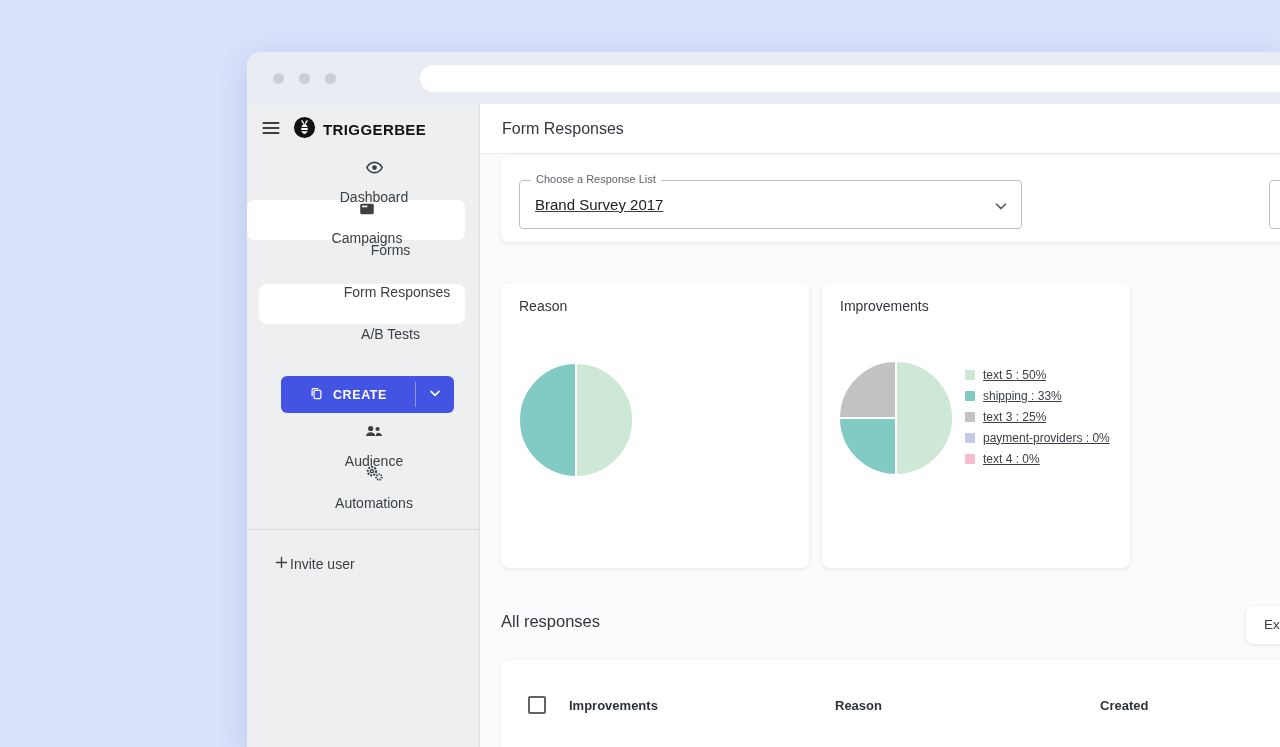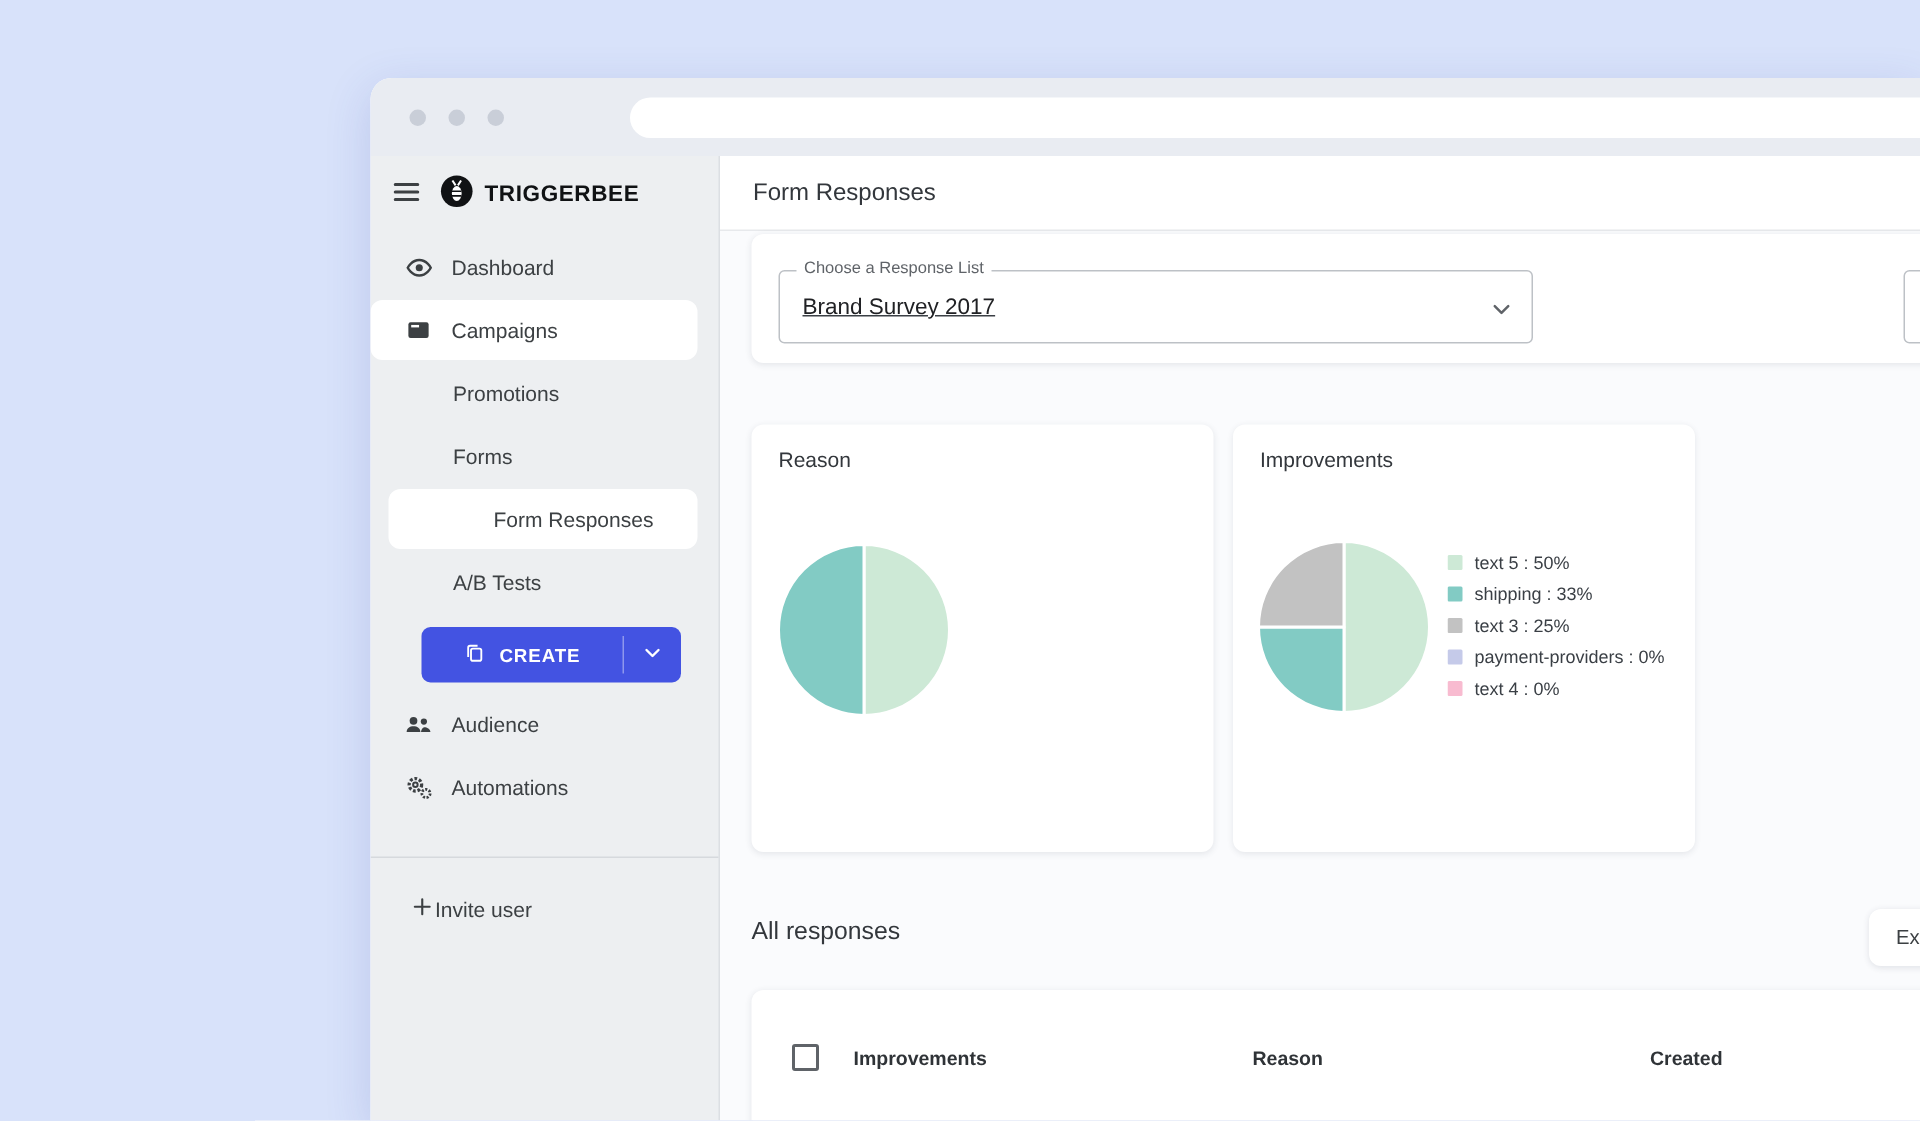--- a/index.html
+++ b/index.html
@@ -26,21 +26,21 @@
   
   .app { display:flex; height:calc(100% - 52px); }
   .sidebar {
     width:233px; flex:none; background:#edeff1; border-right:1px solid #dcdfe3;
     position:relative; font-size:14px; color:#3c4043;
   }
   .side-head { height:50px; display:flex; align-items:center; padding:0 14px; gap:12px; }
   .brand { display:flex; align-items:center; gap:7px; }
   .brand-text { font-weight:800; font-size:15px; letter-spacing:.4px; color:#101214; }
   .nav { padding-top:4px; }
-  .srow { height:40px; display:flex; align-items:center; gap:12px; padding-left:22px; margin-bottom:2px; cursor:pointer; }
+  .srow { height:40px; display:flex; align-items:center; gap:12px; padding-left:22px; margin-bottom:2px; cursor:pointer;flex-direction:column; }
   .srow .sicon { width:20px; display:flex; justify-content:center; }
   .srow.sel { background:#fff; border-radius:8px; margin-right:14px; }
   .srow.sub { padding-left:55px; }
   .srow.sub2 { margin-left:12px; margin-right:14px; padding-left:70px; background:#fff; border-radius:8px; }
   .create-btn {
     margin:10px 0 8px 34px; width:173px; height:37px; border-radius:6px;
     background:#4353e2; display:flex; overflow:hidden; cursor:pointer;
   }
   .create-main { flex:1; display:flex; align-items:center; justify-content:center; gap:9px;
     color:#fff; font-size:12.5px; font-weight:700; letter-spacing:.6px; }
@@ -69,21 +69,21 @@
   .mui-value { line-height:47px; padding-left:15px; font-size:15px; color:#202124; }
   .mui-chevron { position:absolute; right:11px; top:16px; }
   .chart-card { top:179px; width:308px; height:285px; }
   .cc-1 { left:21px; } .cc-2 { left:342px; }
   .chart-title { position:absolute; left:18px; top:15px; font-size:14px; color:#33373c; }
   .pie { position:absolute; width:120px; height:120px; }
   .pie-1 { left:15px; top:77px; } .pie-2 { left:14px; top:75px; }
   .pie svg { width:120px; height:120px; display:block; }
   .legend { position:absolute; width:152px; }
   .lg-1 { left:143px; top:95px; } .lg-2 { left:143px; top:81px; }
-  .legend-item { height:21px; display:flex; align-items:center; gap:8px; overflow:hidden; }
+  .legend-item { height:21px; display:flex; align-items:center; gap:8px; overflow:hidden;text-decoration:underline; }
   .swatch { width:10px; height:10px; flex:none; border-radius:1px; display:inline-block; }
   .legend-label { font-size:12px; color:#3a3f45; white-space:nowrap; overflow:hidden; }
   .responses-heading { position:absolute; left:21px; top:508px; font-size:16.5px; color:#33373c; }
   .export-btn {
     position:absolute; left:766px; top:502px; height:38px; width:130px;
     background:#fff; border-radius:8px; box-shadow:0 1px 4px rgba(40,50,70,.12);
     font-size:13.5px; color:#3c4043; line-height:38px; padding-left:18px; cursor:pointer;
     white-space:nowrap; overflow:hidden;
   }
   .table-card { left:21px; top:556px; right:-20px; height:210px; border-radius:8px 8px 0 0; }
@@ -142,23 +142,20 @@
         <div class="srow sel">
           <span class="sicon">
             <svg viewBox="0 0 24 24" width="18" height="18">
                 <rect x="3" y="5" width="18" height="14" rx="2" fill="#3c4043"></rect>
                 <rect x="5.5" y="7.5" width="7" height="2.2" fill="#fff"></rect>
               </svg>
           </span>
           <span>Campaigns</span>
         </div>
 
-        <div class="srow sub">
-          <span>Promotions</span>
-        </div>
 
         <div class="srow sub">
           <span>Forms</span>
         </div>
 
         <div class="srow sub2">
           <span>Form Responses</span>
         </div>
 
         <div class="srow sub">

